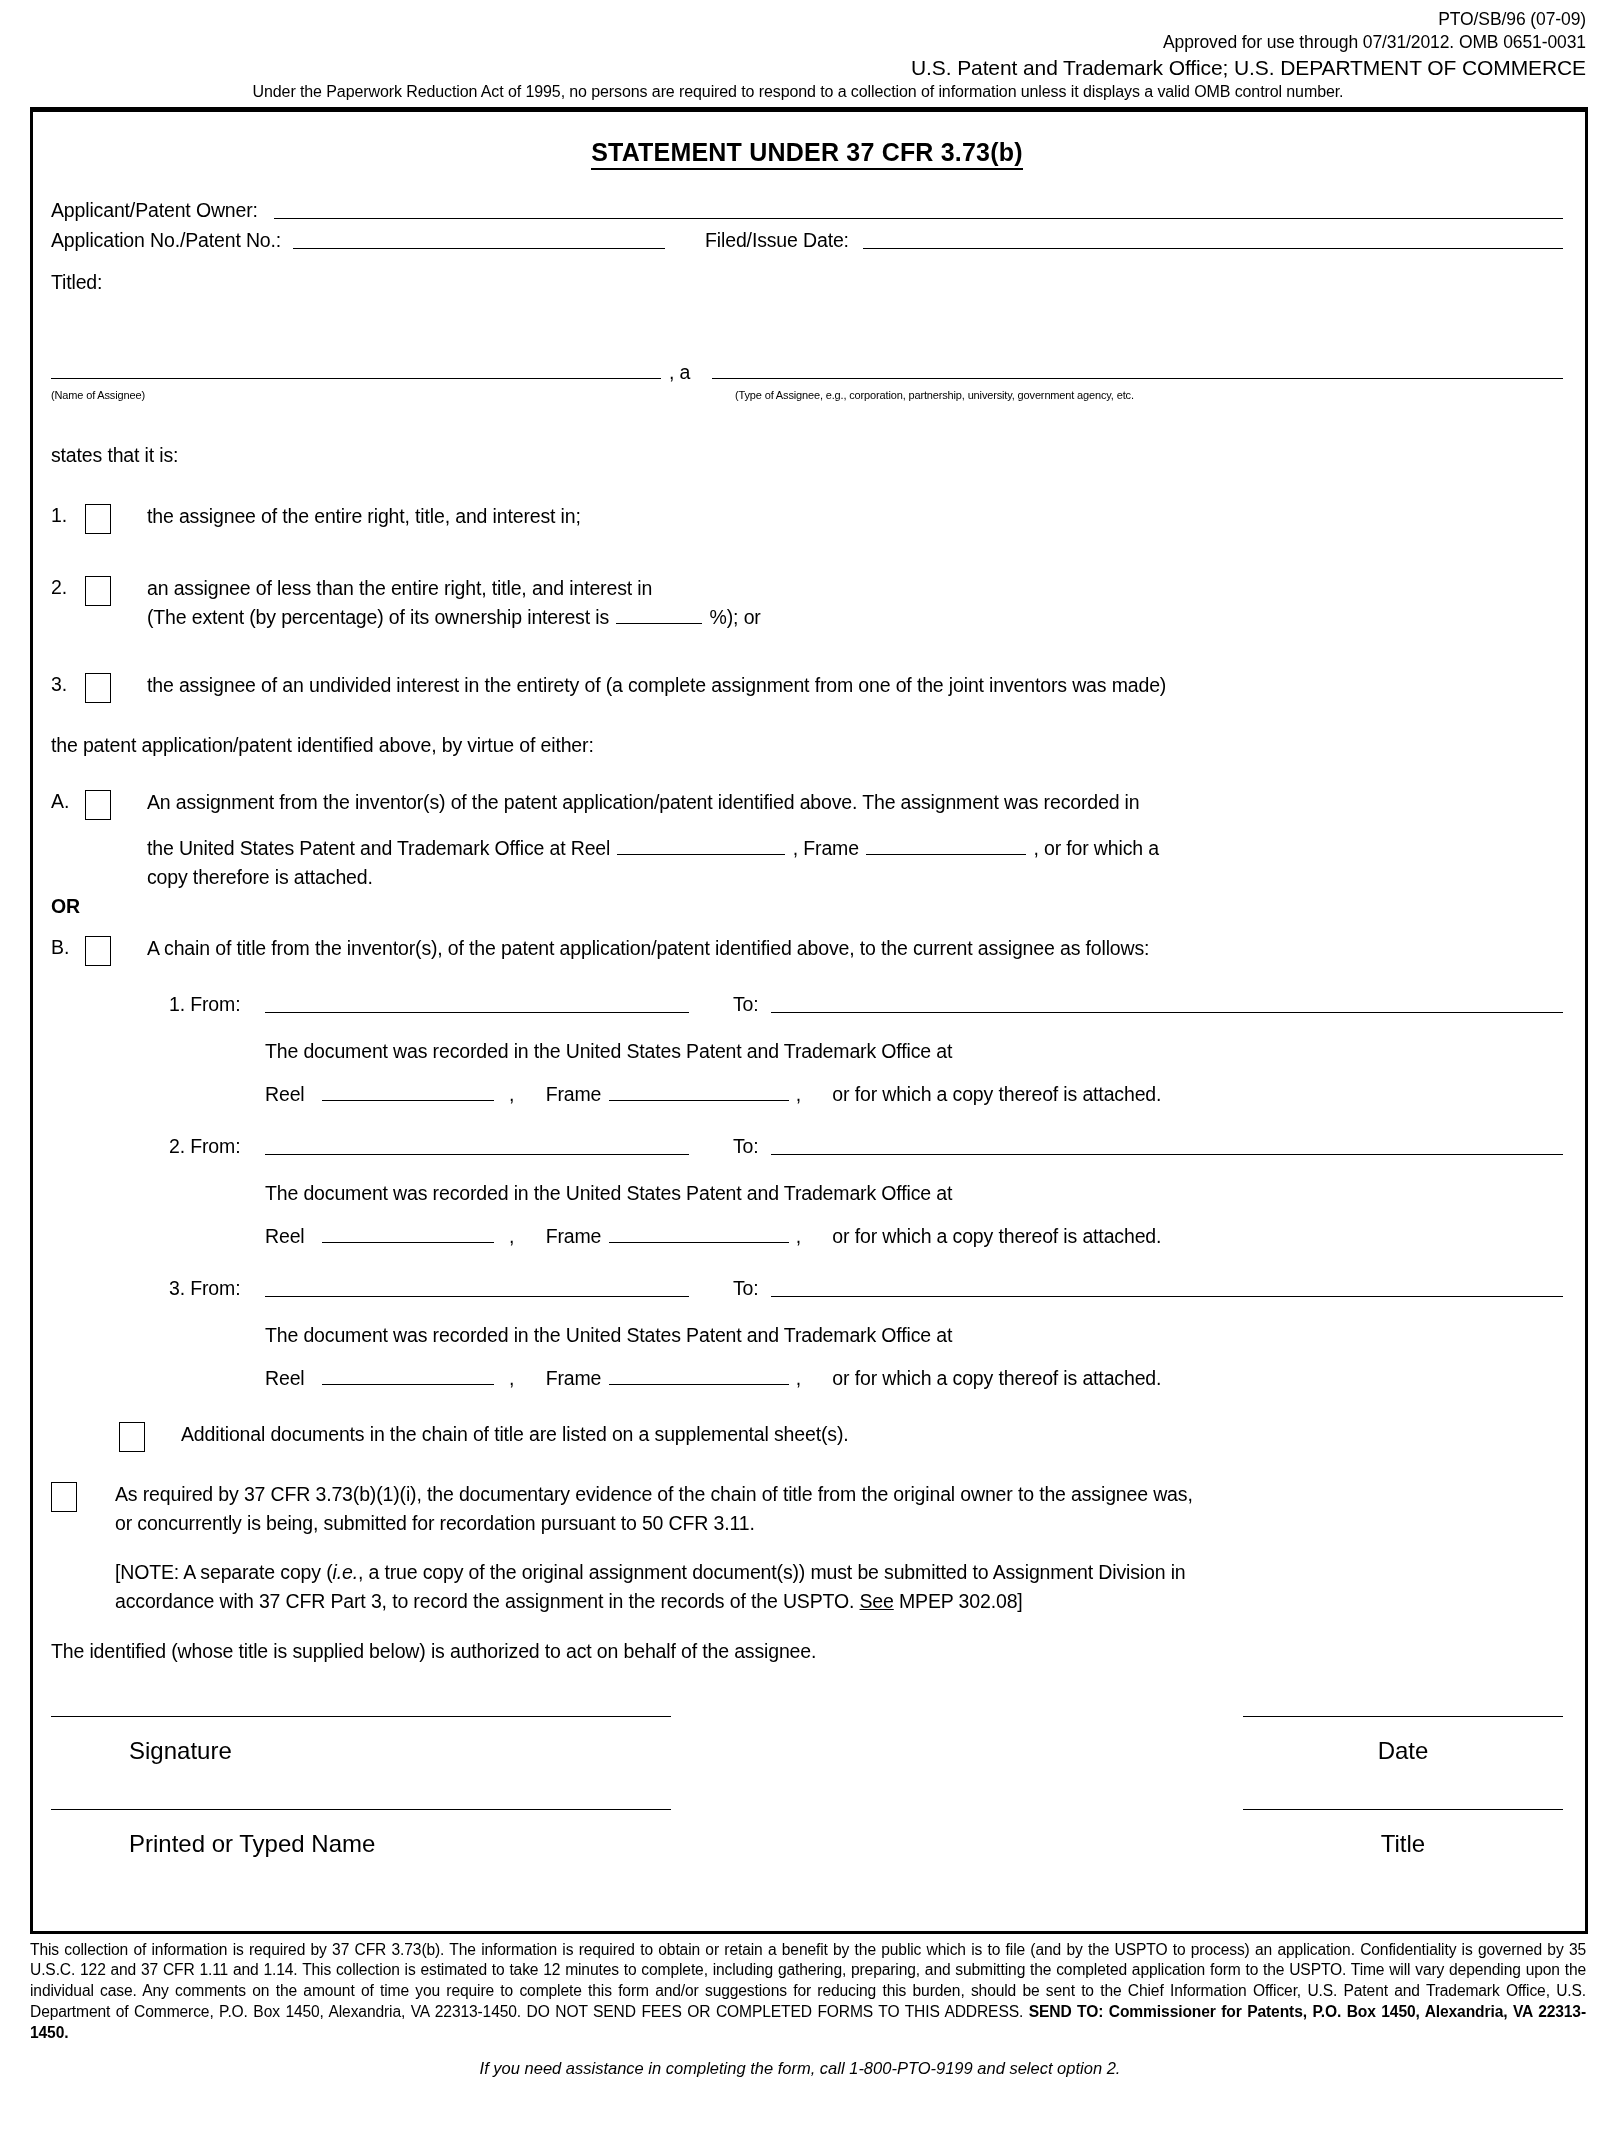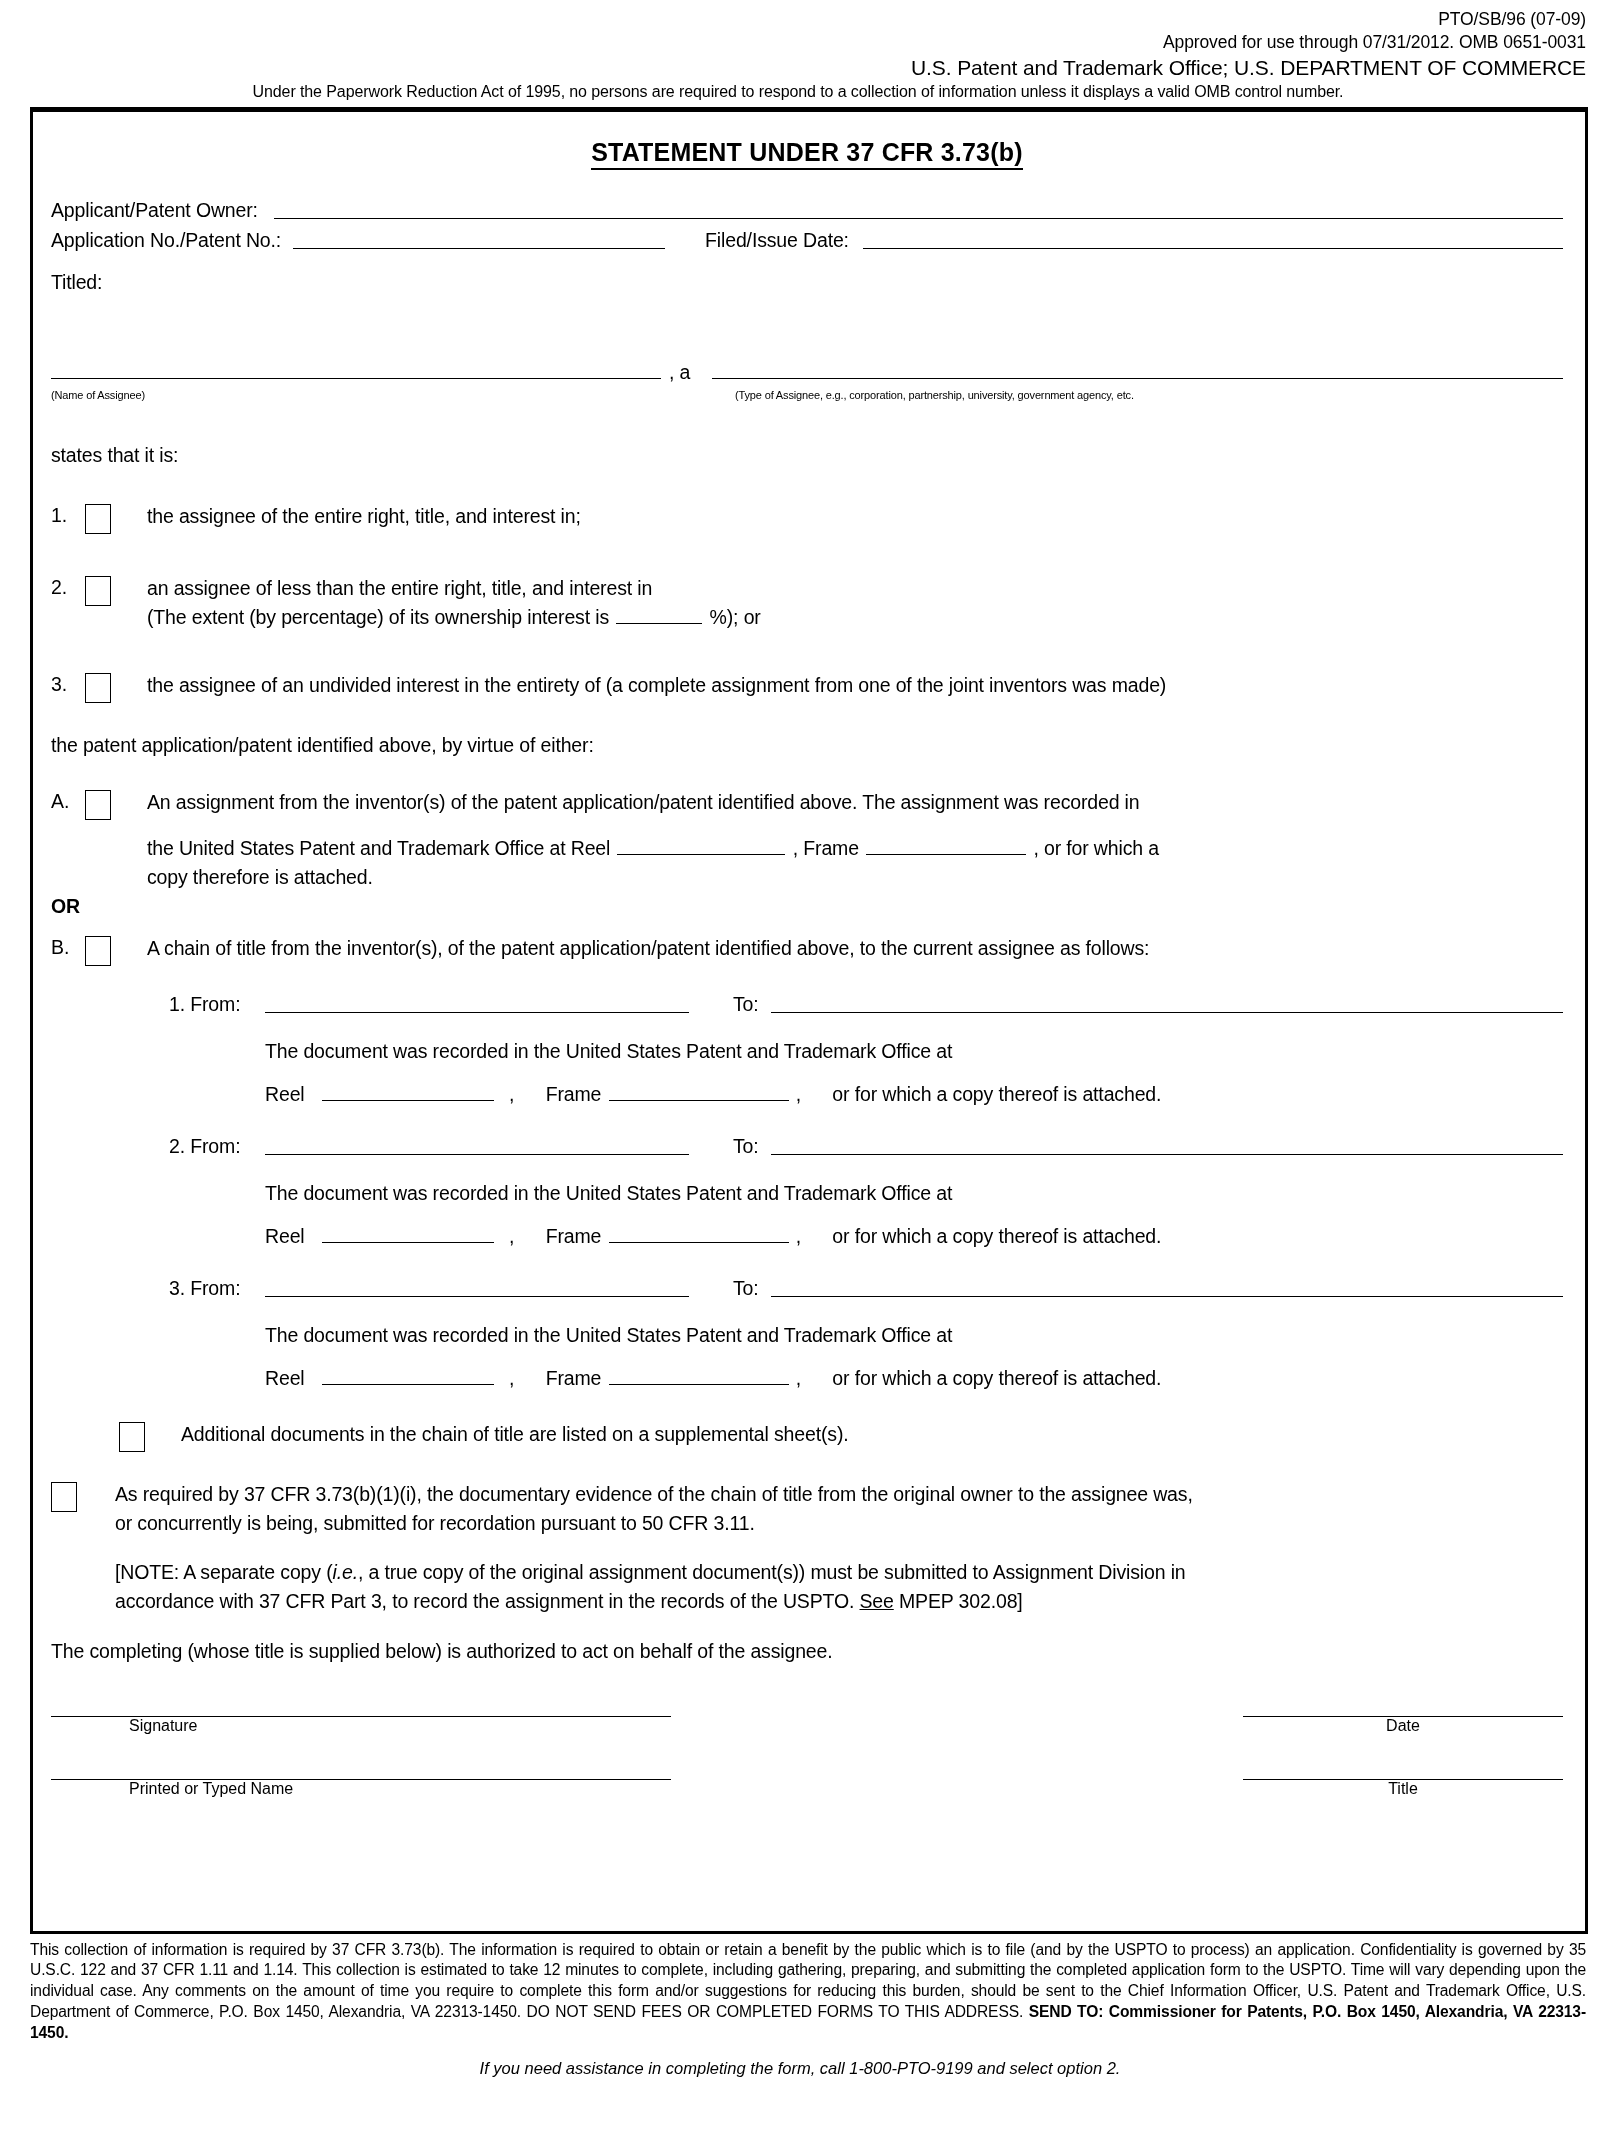--- a/index.html
+++ b/index.html
@@ -136,22 +136,22 @@
     justify-content: space-between;
     align-items: flex-end;
   }
   .sig-cell-left  { width: 620px; }
   .sig-cell-right { width: 320px; }
   .sig-line {
     border-bottom: 1.6px solid #000;
     height: 0;
   }
   .sig-cap {
-    font-size: 16px;
-    margin-top: 0;
+    font-size: 24px;
+    margin-top: 20px;
   }
   .sig-cap.left-ind { padding-left: 78px; }
   .sig-cap.center { text-align: center; }
 
   
   .footer {
     margin: 6px 14px 0 30px;
     font-size: 15.6px;
     line-height: 1.33;
     letter-spacing: -0.12px;
@@ -342,21 +342,21 @@
         <div style="margin-top:3px;">or concurrently is being, submitted for recordation pursuant to 50 CFR 3.11.</div>
         <div style="margin-top:24px;">
           <span>[NOTE: A separate copy (</span><span style="font-style:italic;">i.e.</span><span>, a true copy of the original assignment document(s)) must be submitted to Assignment Division in</span>
         </div>
         <div style="margin-top:3px;">
           <span>accordance with 37 CFR Part 3, to record the assignment in the records of the USPTO. </span><span style="text-decoration:underline;">See</span><span> MPEP 302.08]</span>
         </div>
       </div>
     </div>
 
-    <div class="t" style="margin-top:24px;">The completing (whose title is supplied below) is authorized to act on behalf of the assignee.</div>
+    <div class="t" style="margin-top:24px;">The identified (whose title is supplied below) is authorized to act on behalf of the assignee.</div>
 
     <div class="sig-area">
       <div class="sig-row" style="margin-top:52px;">
         <div class="sig-cell-left">
             <div class="sig-line"></div>
           </div>
         <div class="sig-cell-right">
             <div class="sig-line"></div>
           </div>
       </div>

